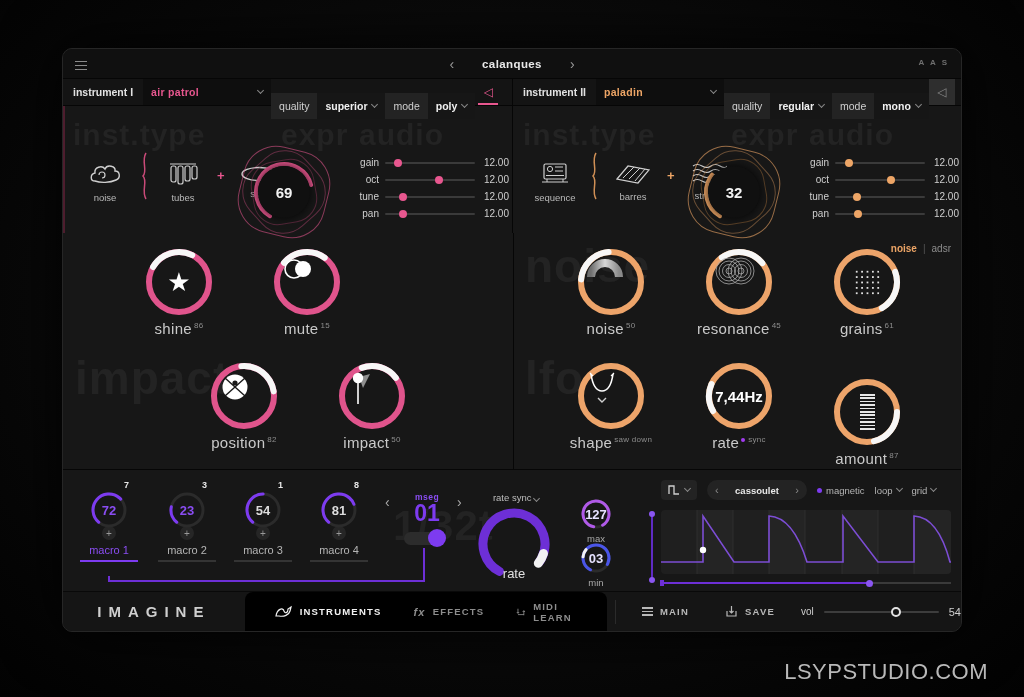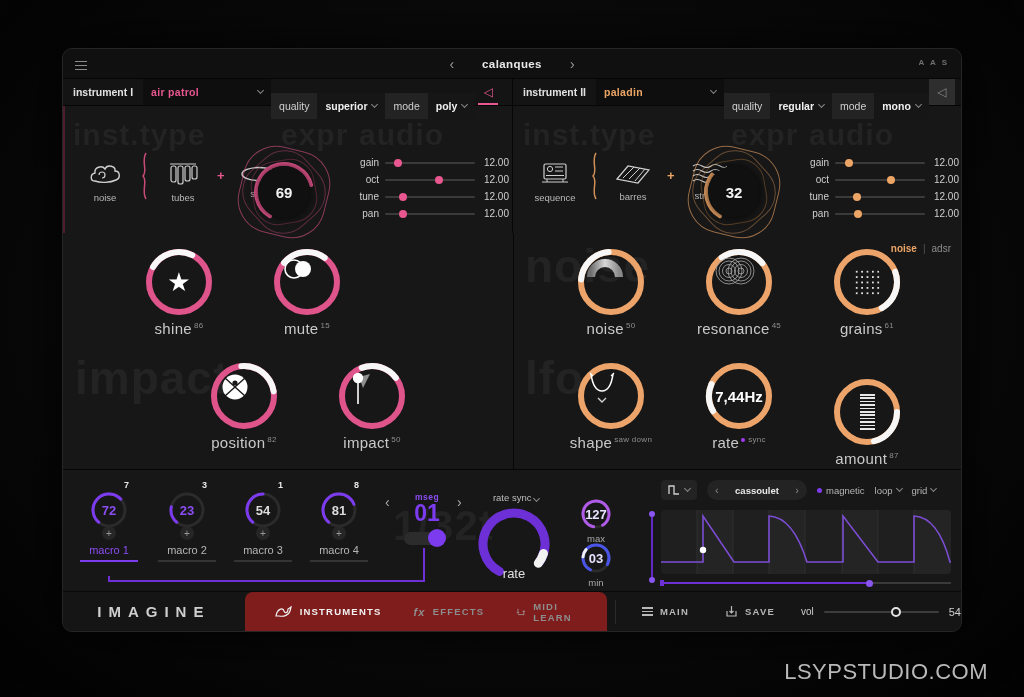--- a/index.html
+++ b/index.html
@@ -121,21 +121,21 @@
   .vslider { position:absolute; left:588px; top:44px; width:2px; height:66px; background:#5f2bc4; cursor:ns-resize; }
   .vslider::before,.vslider::after { content:""; position:absolute; left:-2px; width:6px; height:6px; border-radius:50%; background:#8a55f0; }
   .vslider::before { top:-3px; } .vslider::after { bottom:-3px; }
   .scrub { position:absolute; left:598px; top:112px; width:290px; height:2px; background:#3a3a3a; cursor:ew-resize; }
   .scrub .seg { position:absolute; left:0; top:0; height:2px; width:208px; background:#6d2fd6; }
   .scrub .dot { position:absolute; left:205px; top:-2.5px; width:7px; height:7px; border-radius:50%; background:#8a55f0; }
   .scrub .cap { position:absolute; left:-1px; top:-2px; width:4px; height:6px; background:#6d2fd6; }
   
   .footer { position:absolute; left:0; bottom:0; width:100%; height:40px; background:#151515; border-top:1px solid #090909; display:flex; align-items:center; }
   .brand { width:218px; text-align:center; font-size:15px; letter-spacing:7px; color:#cfcfcf; text-transform:uppercase; font-weight:bold; }
-  .tabstrip { height:100%; display:flex; align-items:center; background:#7f1d1d; border-radius:8px 8px 0 0; padding:0 14px; }
+  .tabstrip { height:100%; display:flex; align-items:center; background:#000000; border-radius:8px 8px 0 0; padding:0 14px; }
   .ftab { display:flex; align-items:center; gap:7px; font-size:9.5px; letter-spacing:1.2px; font-weight:bold; color:#8d8d8d; padding:0 16px; cursor:pointer; height:100%; }
   .ftab.active { color:#f2f2f2; }
   .fx-glyph { font-style:italic; font-size:11px; font-weight:bold; }
   .fdivider { width:1px; height:24px; background:#2b2b2b; margin:0 8px; }
   .fbtn { display:flex; align-items:center; gap:7px; font-size:9.5px; letter-spacing:1.2px; font-weight:bold; color:#b8b8b8; padding:0 18px; cursor:pointer; height:100%; }
   .main-icon i { display:block; width:11px; height:1.5px; background:#b8b8b8; margin:2px 0; }
   .vol-area { display:flex; align-items:center; gap:10px; margin-left:8px; }
   .vol-label { font-size:10px; color:#cfcfcf; }
   .vol-track { position:relative; width:115px; height:2px; background:#3d3d3d; border-radius:1px; cursor:pointer; }
   .vol-handle { position:absolute; left:63%; top:50%; transform:translate(-50%,-50%); width:10px; height:10px; border:2px solid #e2e2e2; border-radius:50%; background:#151515; }

